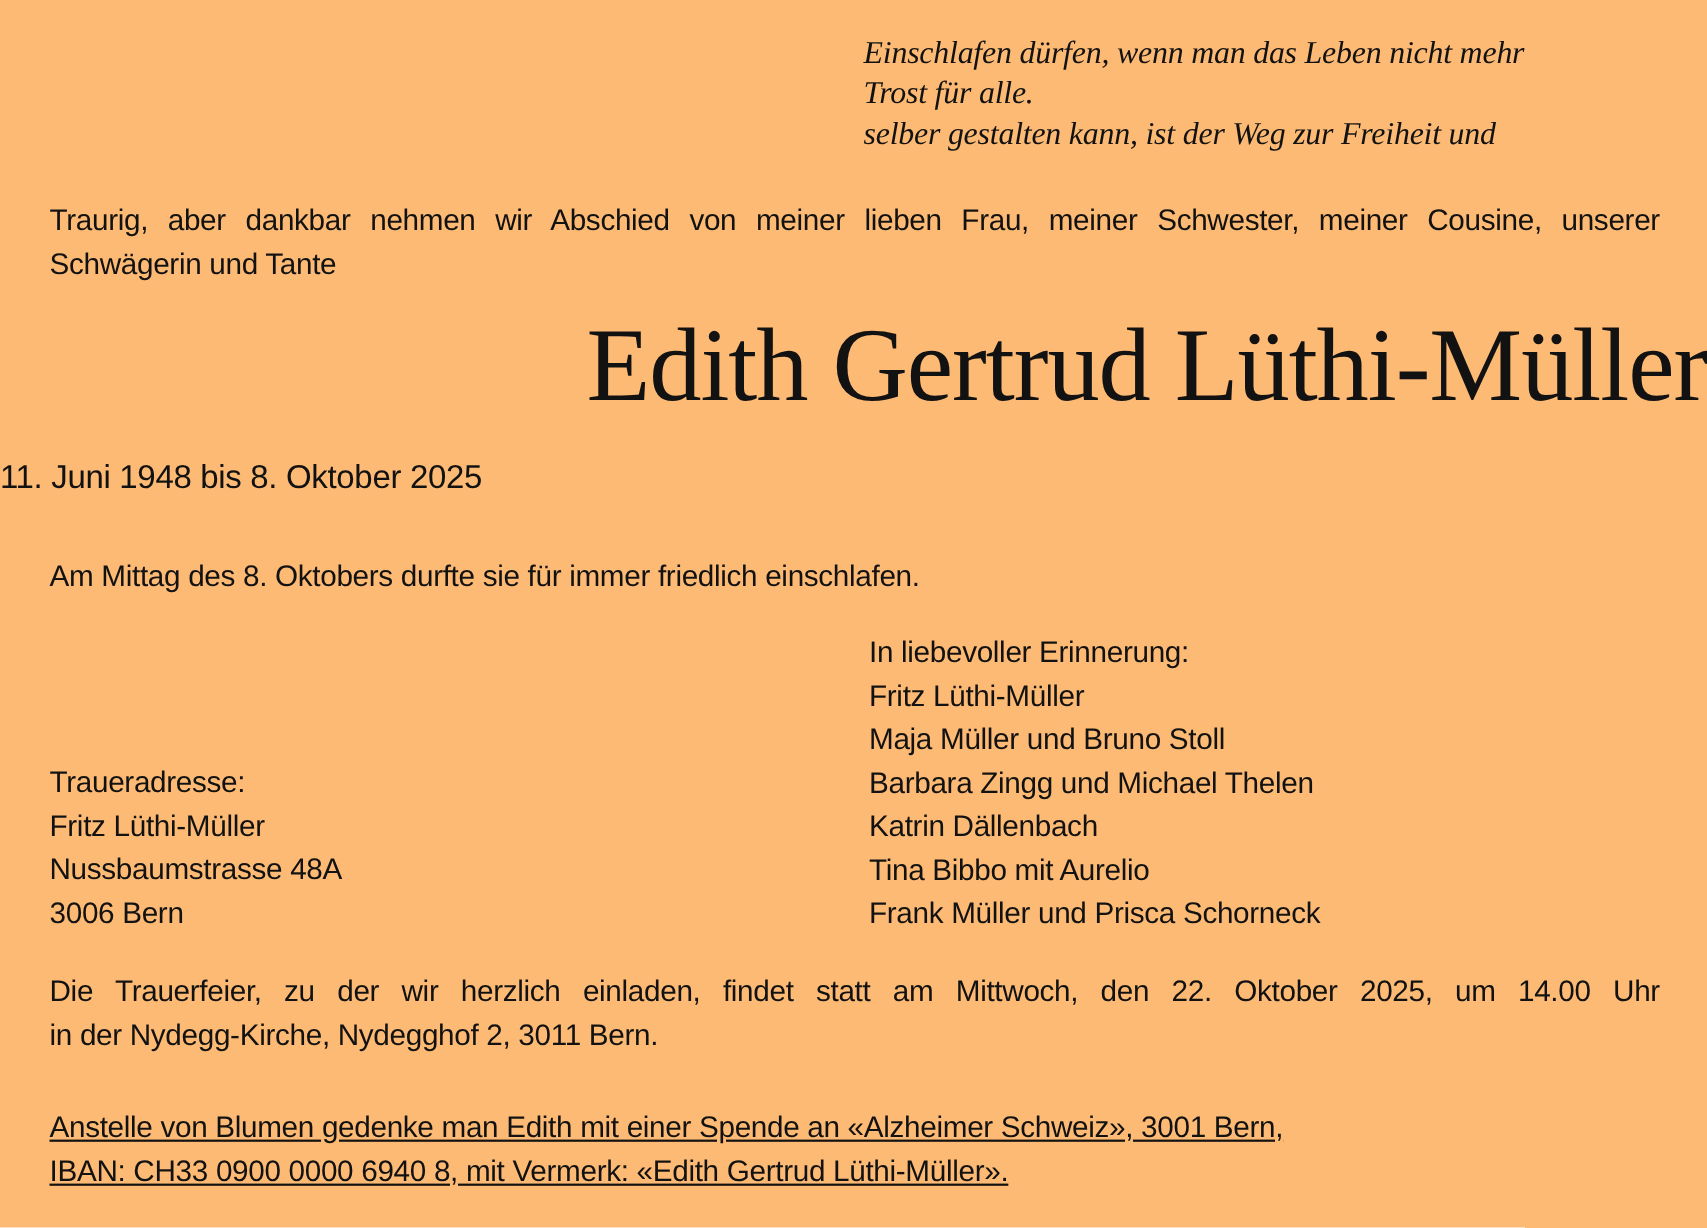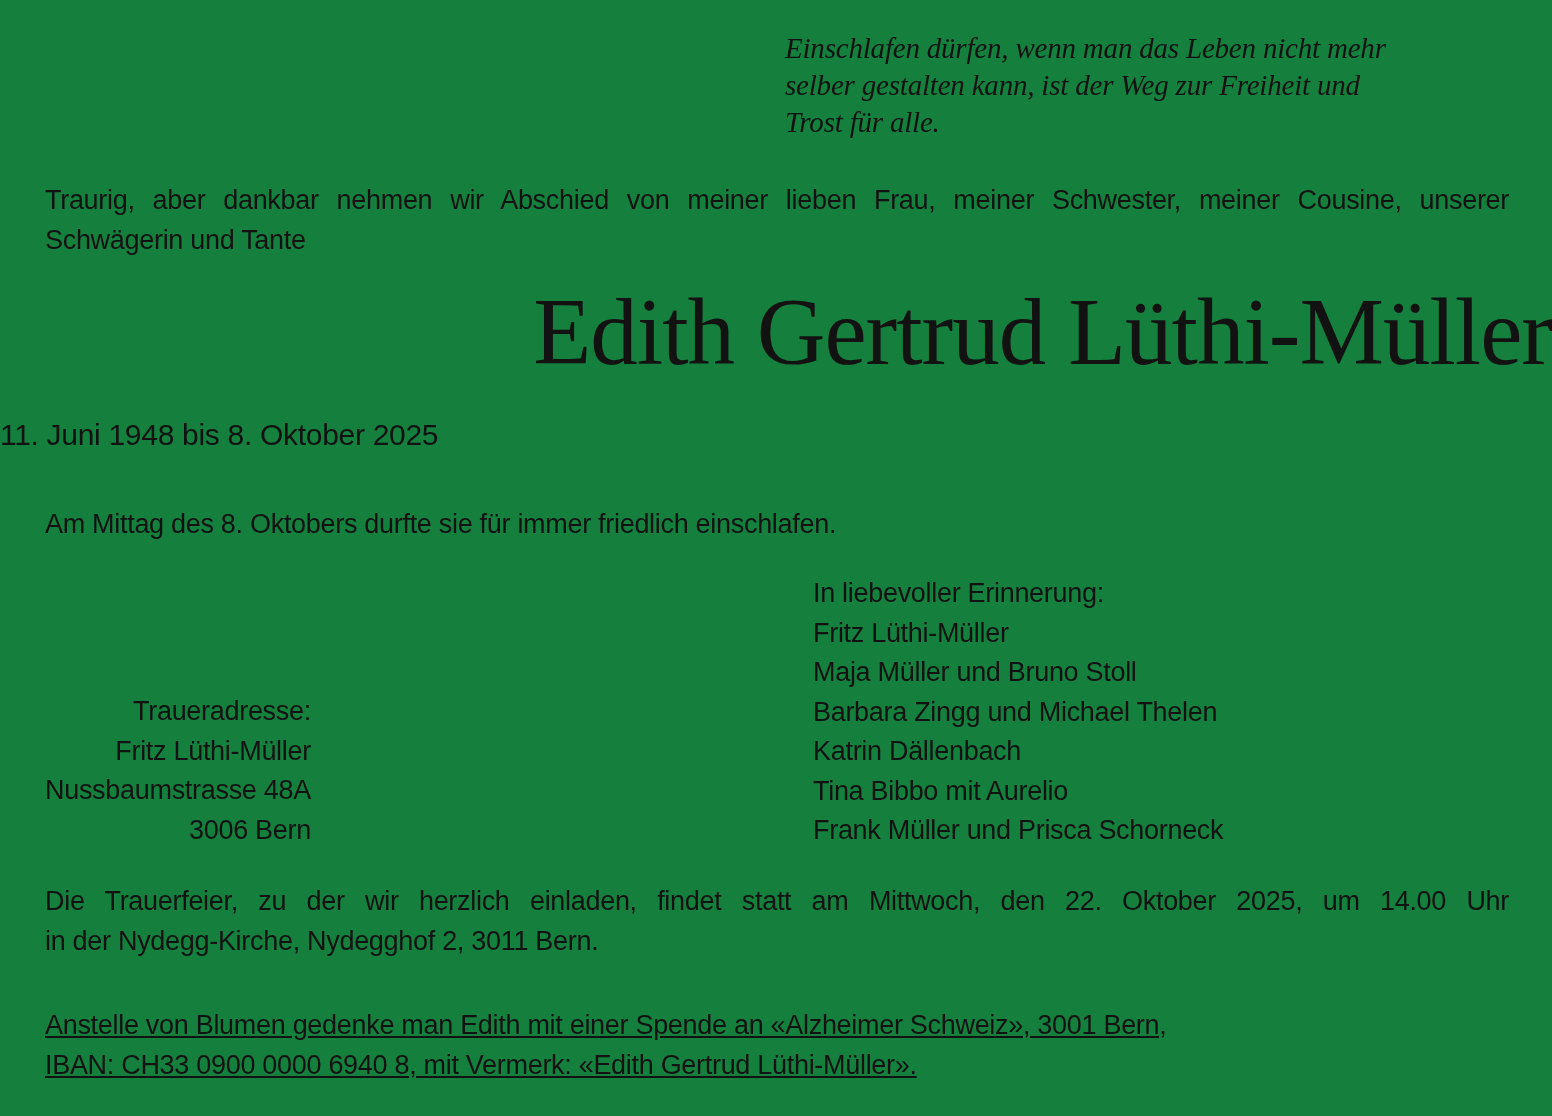--- a/index.html
+++ b/index.html
@@ -4,21 +4,21 @@
 <style>
   html, body {
     margin: 0;
     padding: 0;
     background: #ffffff;
   }
   .page {
     position: relative;
     width: 1552px;
     height: 1116px;
-    background: #15803d;
+    background: #fdba74;
     color: #121212;
     font-family: "Liberation Sans", sans-serif;
     overflow: hidden;
   }
   
   .epigraph {
     position: absolute;
     left: 785px;
     top: 30px;
     width: 730px;
@@ -70,32 +70,32 @@
     letter-spacing: -0.3px;
   }
   
   .col {
     position: absolute;
     font-size: 27px;
     line-height: 39.5px;
     letter-spacing: -0.3px;
     white-space: nowrap;
   }
-  .col-remembrance { left: 790px; top: 574px; margin-left: 23px; }
-  .col-address     { left: 45px;  top: 692px; text-align: right; }
+  .col-remembrance { left: 790px; top: 574px; }
+  .col-address     { left: 45px;  top: 692px; }
 </style>
 </head>
 <body>
 
 <div class="page">
 
   <div class="epigraph">
     <div>Einschlafen dürfen, wenn man das Leben nicht mehr</div>
+    <div>Trost für alle.</div>
     <div>selber gestalten kann, ist der Weg zur Freiheit und</div>
-    <div>Trost für alle.</div>
   </div>
 
   <div class="bodytext intro">
     <div class="justify-line">Traurig, aber dankbar nehmen wir Abschied von meiner lieben Frau, meiner Schwester, meiner Cousine, unserer</div>
     <div>Schwägerin und Tante</div>
   </div>
 
   <div class="name">Edith Gertrud Lüthi-Müller</div>
 
   <div class="dates">11. Juni 1948 bis 8. Oktober 2025</div>

